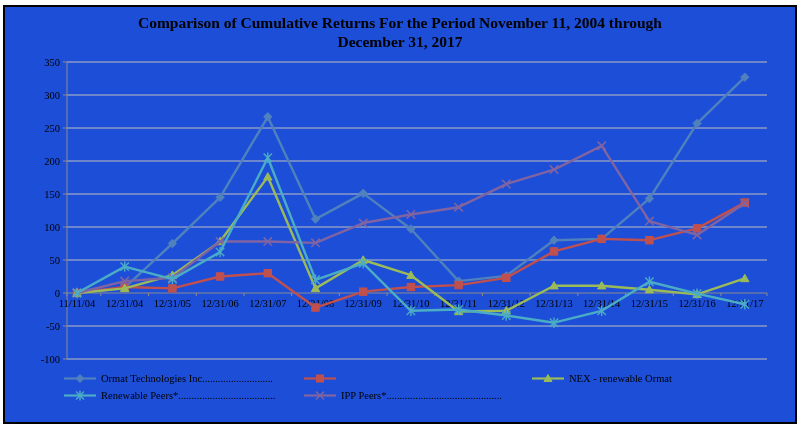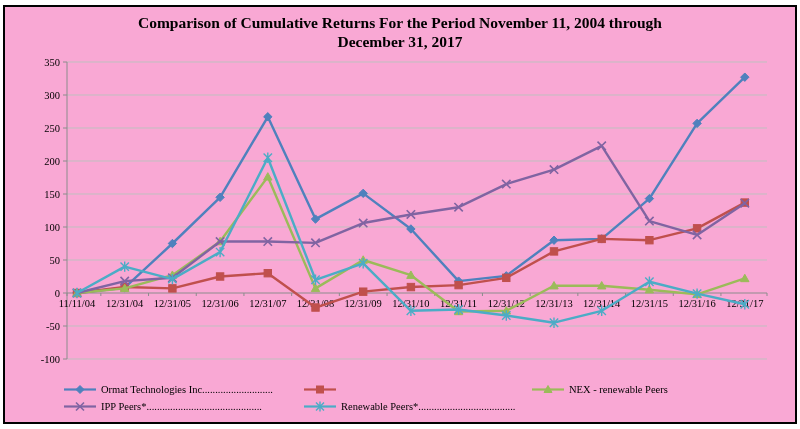--- a/index.html
+++ b/index.html
@@ -1,31 +1,31 @@
 <!DOCTYPE html>
 <html><head>
 <meta charset="utf-8">
 <style>
   html,body{margin:0;padding:0;background:#fff;}
   body{width:800px;height:429px;position:relative;font-family:"Liberation Serif",serif;}
-  .frame{position:absolute;left:3px;top:5px;width:790px;height:415px;border:2px solid #000;background:#f9a8d4;overflow:hidden;}
+  .frame{position:absolute;left:3px;top:5px;width:790px;height:415px;border:2px solid #000;background:#1d4ed8;overflow:hidden;}
   .chart-title{
     margin-top:6px;
     text-align:center;
     font-weight:bold;
     font-size:15.5px;
     line-height:19px;
     color:#000;
     white-space:pre-line;
     font-family:"Liberation Serif",serif;
   }
   #chart{display:block;margin:0;}
   .legend{
     margin-left:57px;
-    margin-top:13px;
+    margin-top:2px;
     display:grid;
     grid-template-columns:240px 228px auto;
     row-gap:6px;
     font-size:10.5px;
     color:#000;
   }
   .legend-item{display:flex;align-items:center;white-space:nowrap;overflow:hidden;}
   .legend-item svg{flex:0 0 auto;margin-right:3px;}
   .leg-label{overflow:hidden;text-overflow:clip;}
   text{font-family:"Liberation Serif",serif;}
@@ -202,30 +202,30 @@
         <svg width="36" height="11">
           <line x1="2" y1="5.5" x2="34" y2="5.5" stroke="#C0504D" stroke-width="2.2"></line>
           <rect x="14.5" y="2" width="7" height="7" fill="#C0504D" stroke="#C0504D"></rect>
         </svg>
       </div>
       <div class="legend-item">
         <svg width="36" height="11">
           <line x1="2" y1="5.5" x2="34" y2="5.5" stroke="#9BBB59" stroke-width="2.2"></line>
           <path d="M 18 1.5 L 22 8.5 L 14 8.5 Z" fill="#9BBB59" stroke="#9BBB59"></path>
         </svg>
-        <span class="leg-label">NEX - renewable Peers</span>
+        <span class="leg-label">NEX - renewable Ormat</span>
+      </div>
+      <div class="legend-item">
+        <svg width="36" height="11">
+          <line x1="2" y1="5.5" x2="34" y2="5.5" stroke="#4BACC6" stroke-width="2.2"></line>
+          <path d="M 14 1.5 L 22 9.5 M 14 9.5 L 22 1.5 M 18 0.5 L 18 10.5" stroke="#4BACC6" stroke-width="1.4" fill="none"></path>
+        </svg>
+        <span class="leg-label">Renewable Peers*.....................................</span>
       </div>
       <div class="legend-item">
         <svg width="36" height="11">
           <line x1="2" y1="5.5" x2="34" y2="5.5" stroke="#8064A2" stroke-width="2.2"></line>
           <path d="M 14 1.5 L 22 9.5 M 14 9.5 L 22 1.5" stroke="#8064A2" stroke-width="1.6" fill="none"></path>
         </svg>
         <span class="leg-label">IPP Peers*............................................</span>
-      </div>
-      <div class="legend-item">
-        <svg width="36" height="11">
-          <line x1="2" y1="5.5" x2="34" y2="5.5" stroke="#4BACC6" stroke-width="2.2"></line>
-          <path d="M 14 1.5 L 22 9.5 M 14 9.5 L 22 1.5 M 18 0.5 L 18 10.5" stroke="#4BACC6" stroke-width="1.4" fill="none"></path>
-        </svg>
-        <span class="leg-label">Renewable Peers*.....................................</span>
       </div>
     </div>
 </div>
 
 </body></html>

